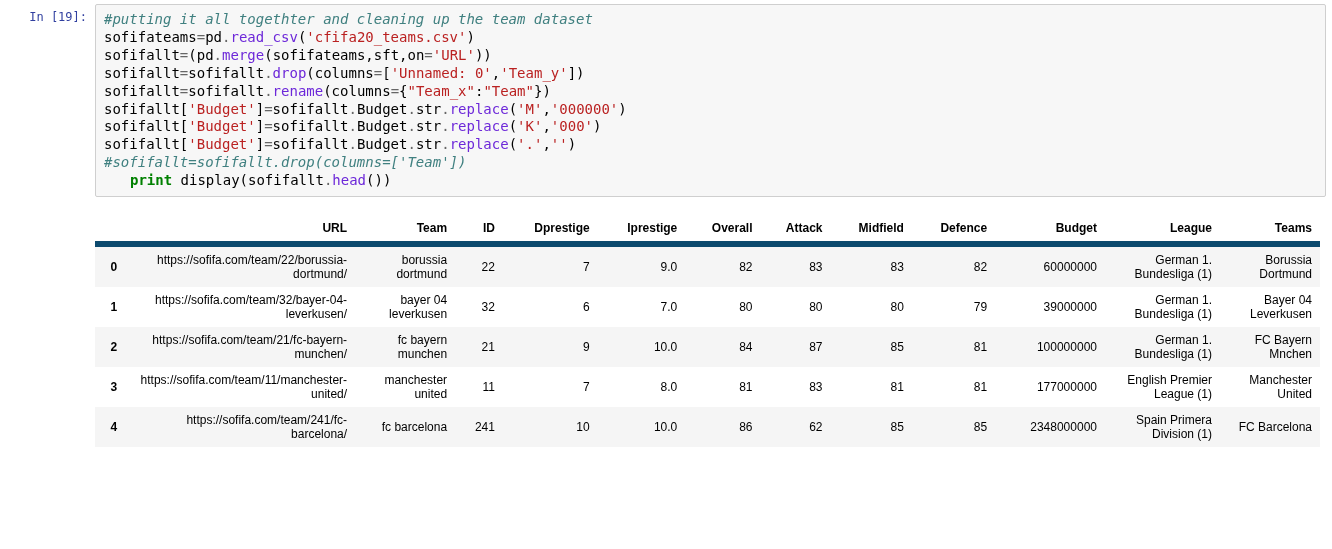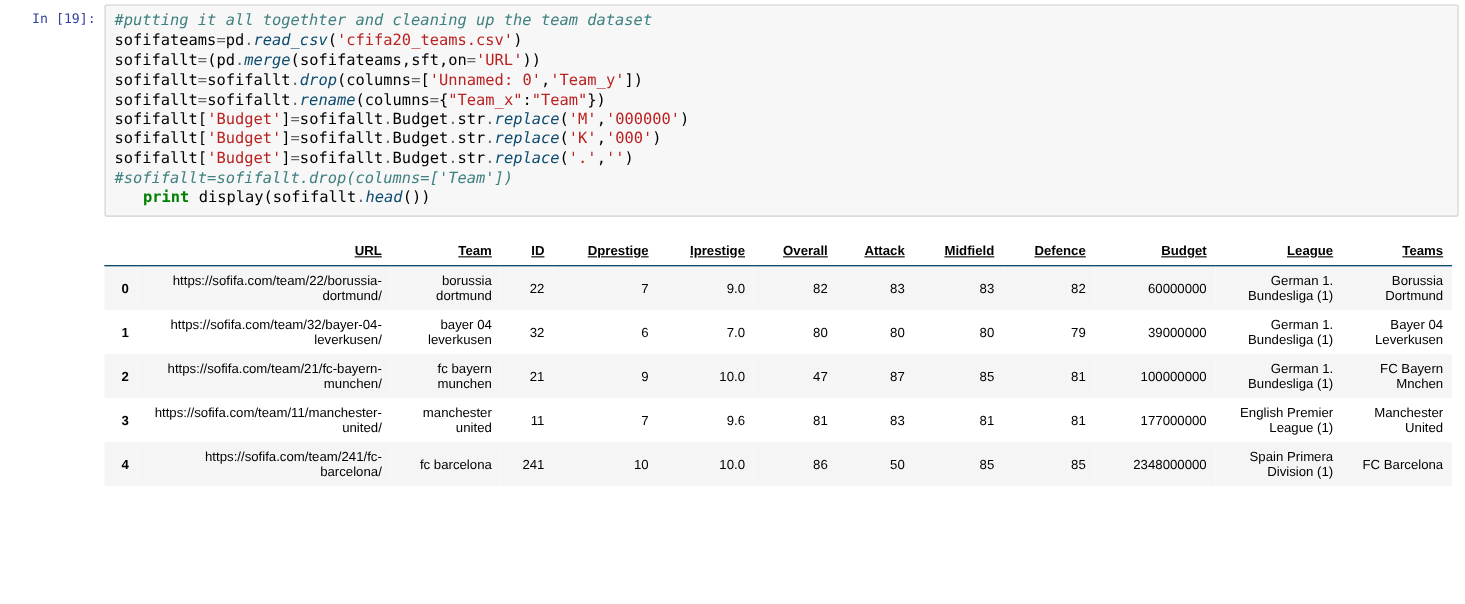--- a/index.html
+++ b/index.html
@@ -38,21 +38,21 @@
     margin: 0;
     font-family: "DejaVu Sans Mono", Menlo, Consolas, monospace;
     font-size: 14px;
     line-height: 1.28;
     white-space: pre;
     color: #000;
   }
   .c-comment { color: #408080; font-style: italic; text-align: center; }
   .c-op { color: #666666; }
   .c-name { color: #000; text-align: center; }
-  .c-func { color: #0c4a6e; font-style: italic; }
+  .c-func { color: #6d28d9; }
   .c-str { color: #ba2121; margin-top: 24px; }
   .c-kw { color: #008000; font-weight: bold; margin-left: 26px; }
 
   .output-area {
     padding: 18px 8px 0 95px;
   }
   table.dataframe {
     border-collapse: collapse;
     font-size: 12px;
     color: #000;
@@ -60,22 +60,21 @@
     max-width: 1225px;
   }
   table.dataframe th, table.dataframe td {
     padding: 6px 8px;
     text-align: right;
     vertical-align: middle;
     border: none;
   }
   table.dataframe thead th {
     font-weight: bold;
-    border-bottom: 1px solid #0c4a6e;
-    text-decoration: underline;
+    border-bottom: 6px solid #0c4a6e;
   }
   table.dataframe tbody th {
     font-weight: bold;
   }
   table.dataframe tbody tr:nth-child(odd) {
     background: #f5f5f5;
   }
   table.dataframe tbody tr:nth-child(even) {
     background: #ffffff;
   }
@@ -149,52 +148,52 @@
           <td>German 1. Bundesliga (1)</td>
           <td>Bayer 04 Leverkusen</td>
         </tr>
         <tr>
           <th>2</th>
           <td>https://sofifa.com/team/21/fc-bayern-munchen/</td>
           <td>fc bayern munchen</td>
           <td>21</td>
           <td>9</td>
           <td>10.0</td>
-          <td>47</td>
+          <td>84</td>
           <td>87</td>
           <td>85</td>
           <td>81</td>
           <td>100000000</td>
           <td>German 1. Bundesliga (1)</td>
           <td>FC Bayern Mnchen</td>
         </tr>
         <tr>
           <th>3</th>
           <td>https://sofifa.com/team/11/manchester-united/</td>
           <td>manchester united</td>
           <td>11</td>
           <td>7</td>
-          <td>9.6</td>
+          <td>8.0</td>
           <td>81</td>
           <td>83</td>
           <td>81</td>
           <td>81</td>
           <td>177000000</td>
           <td>English Premier League (1)</td>
           <td>Manchester United</td>
         </tr>
         <tr>
           <th>4</th>
           <td>https://sofifa.com/team/241/fc-barcelona/</td>
           <td>fc barcelona</td>
           <td>241</td>
           <td>10</td>
           <td>10.0</td>
           <td>86</td>
-          <td>50</td>
+          <td>62</td>
           <td>85</td>
           <td>85</td>
           <td>2348000000</td>
           <td>Spain Primera Division (1)</td>
           <td>FC Barcelona</td>
         </tr>
       </tbody>
   </table>
 </div>
 

